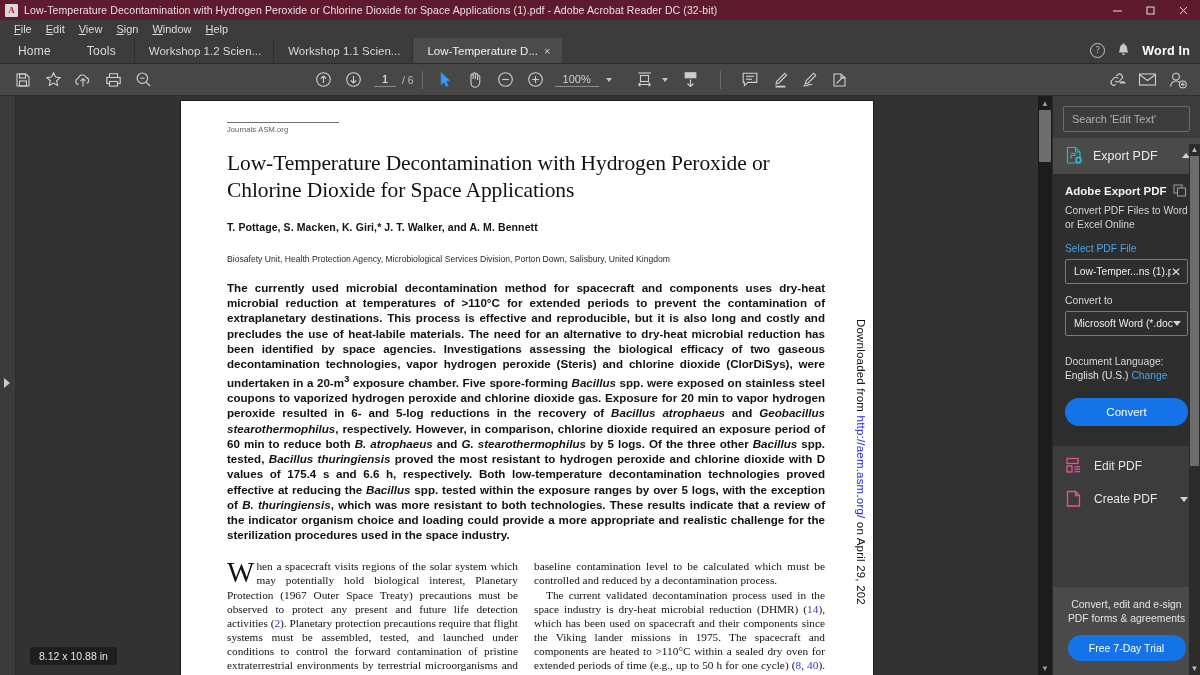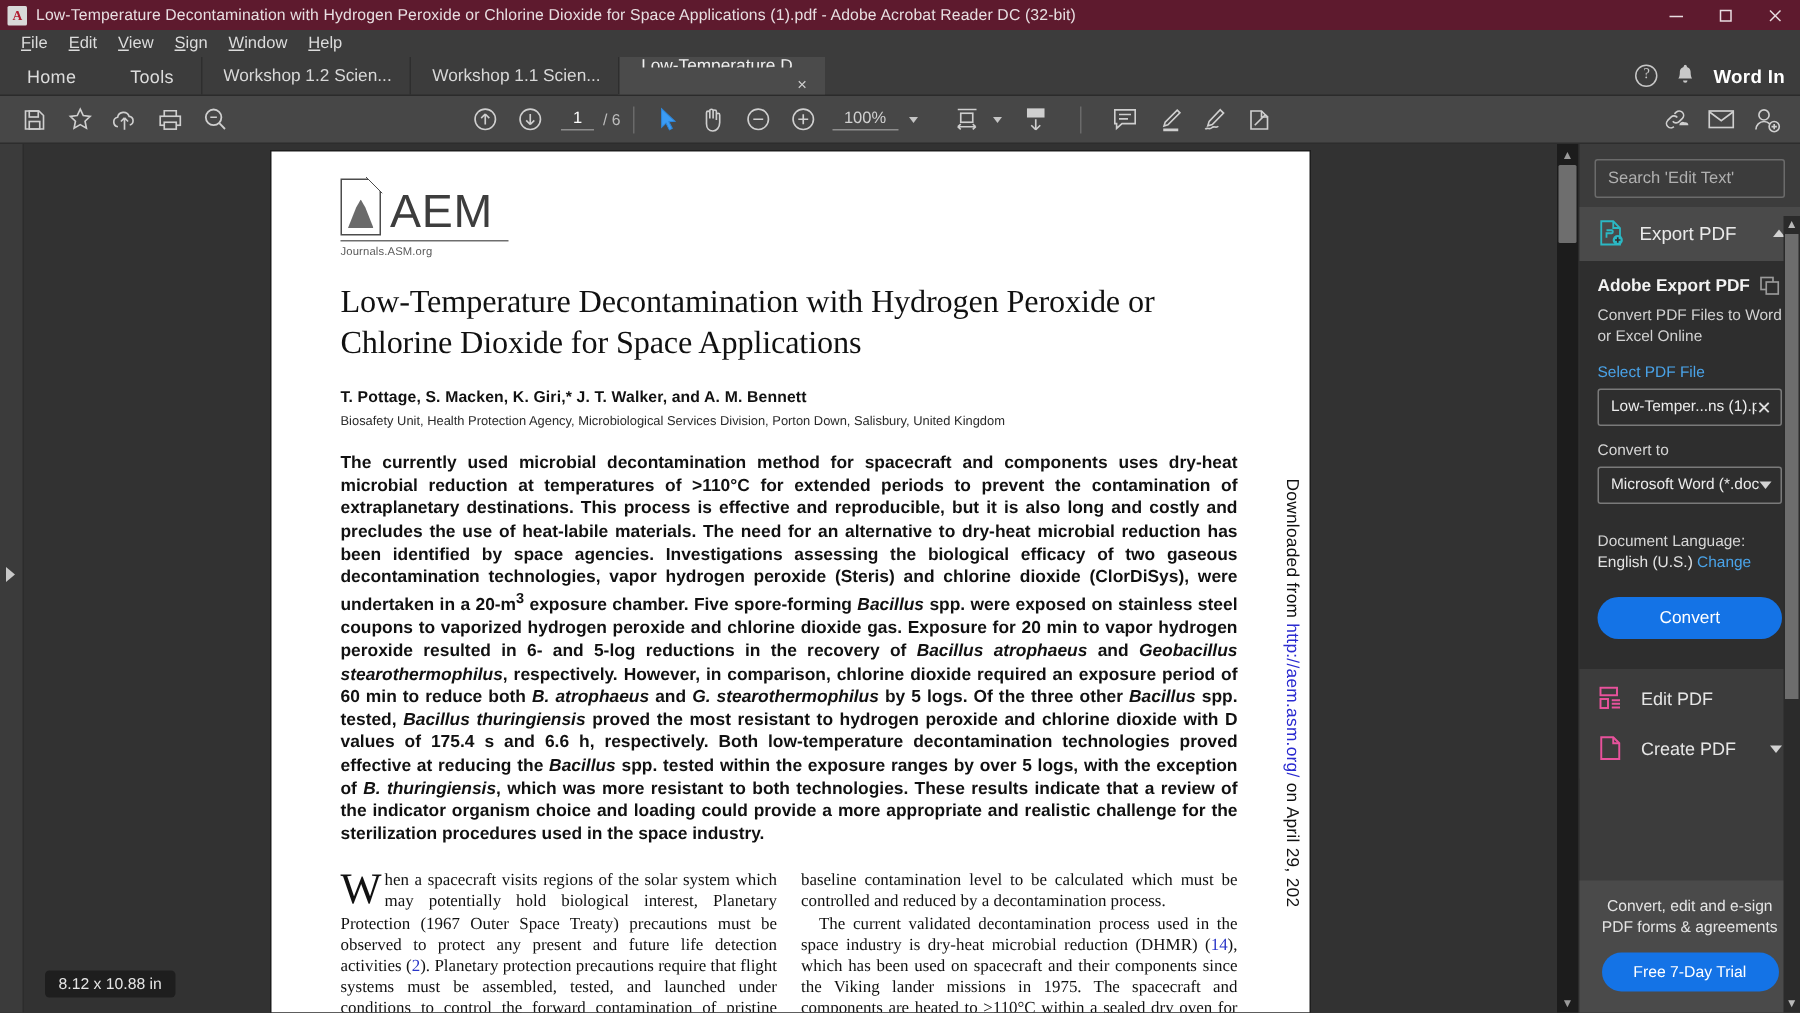--- a/index.html
+++ b/index.html
@@ -60,21 +60,21 @@
   .tab {
     display: flex; align-items: center; gap: 6px;
     padding: 0 12px 0 14px; min-width: 130px; max-width: 150px;
     color: #d8d8d8; font-size: 11.5px;
     border-left: 1px solid #2e2e2e;
     position: relative;
   }
   .tab .tlabel {
     white-space: nowrap; overflow: hidden; text-overflow: ellipsis;
   }
-  .tab.active { background: #4b4b4b; color: #f0f0f0; flex-direction: column; }
+  .tab.active { background: #4b4b4b; color: #f0f0f0; }
   .tab .tclose { font-size: 11px; color: #cfcfcf; margin-left: auto; }
   .tabbar-right { margin-left: auto; display: flex; align-items: center; padding-right: 10px; gap: 12px; }
   .ic-round {
     width: 15px; height: 15px; border: 1.3px solid #c8c8c8; border-radius: 50%;
     color: #c8c8c8; font-size: 10px; line-height: 12.6px; text-align: center;
     font-family: "Liberation Serif", serif;
   }
   .signin { color: #ffffff; font-size: 12.5px; font-weight: bold; letter-spacing: .2px; }
 
   
@@ -178,21 +178,21 @@
   .doc-title {
     font-family: "Liberation Serif", serif; font-size: 21.5px;
     line-height: 27px; color: #111; margin-top: 16px; letter-spacing: -.1px;
   }
   .doc-authors {
     font-family: "Liberation Sans", sans-serif; font-size: 10.5px;
     font-weight: bold; color: #111; margin-top: 17px; letter-spacing: .1px;
   }
   .doc-affil {
     font-family: "Liberation Sans", sans-serif; font-size: 8.6px;
-    color: #2a2a2a; margin-top: 4px; letter-spacing: 0px;
+    color: #2a2a2a; margin-top: 21px; letter-spacing: 0px;
   }
   .doc-abstract {
     font-family: Liberation Sans, sans-serif; font-size: 11.6px;
     line-height: 15.2px; text-align: justify; color: #111;
     margin-top: 16px; font-weight: bold;
   }
   .cols {
     display: flex; gap: 16px; margin-top: 17px;
   }
   .col {
@@ -516,26 +516,20 @@
 
   <div class="leftrail">
     <div class="rail-arrow"></div>
   </div>
 
   <div class="docarea">
     <div class="page">
       <div class="doc">
 
         <div class="aem-logo">
-          <div class="aem-row">
-            <div class="aem-mark">
-              <div class="aem-inner"></div>
-            </div>
-            <div class="aem-text">AEM</div>
-          </div>
           <div class="aem-sub">Journals.ASM.org</div>
         </div>
 
         <div class="doc-title">Low-Temperature Decontamination with Hydrogen Peroxide or Chlorine Dioxide for Space Applications</div>
         <div class="doc-authors">T. Pottage, S. Macken, K. Giri,* J. T. Walker, and A. M. Bennett</div>
         <div class="doc-affil">Biosafety Unit, Health Protection Agency, Microbiological Services Division, Porton Down, Salisbury, United Kingdom</div>
 
         <div class="doc-abstract">The currently used microbial decontamination method for spacecraft and components uses dry-heat microbial reduction at temperatures of &gt;110°C for extended periods to prevent the contamination of extraplanetary destinations. This process is effective and reproducible, but it is also long and costly and precludes the use of heat-labile materials. The need for an alternative to dry-heat microbial reduction has been identified by space agencies. Investigations assessing the biological efficacy of two gaseous decontamination technologies, vapor hydrogen peroxide (Steris) and chlorine dioxide (ClorDiSys), were undertaken in a 20-m<sup>3</sup> exposure chamber. Five spore-forming <i>Bacillus</i> spp. were exposed on stainless steel coupons to vaporized hydrogen peroxide and chlorine dioxide gas. Exposure for 20 min to vapor hydrogen peroxide resulted in 6- and 5-log reductions in the recovery of <i>Bacillus atrophaeus</i> and <i>Geobacillus stearothermophilus</i>, respectively. However, in comparison, chlorine dioxide required an exposure period of 60 min to reduce both <i>B. atrophaeus</i> and <i>G. stearothermophilus</i> by 5 logs. Of the three other <i>Bacillus</i> spp. tested, <i>Bacillus thuringiensis</i> proved the most resistant to hydrogen peroxide and chlorine dioxide with D values of 175.4 s and 6.6 h, respectively. Both low-temperature decontamination technologies proved effective at reducing the <i>Bacillus</i> spp. tested within the exposure ranges by over 5 logs, with the exception of <i>B. thuringiensis</i>, which was more resistant to both technologies. These results indicate that a review of the indicator organism choice and loading could provide a more appropriate and realistic challenge for the sterilization procedures used in the space industry.</div>
 
         <div class="cols">

